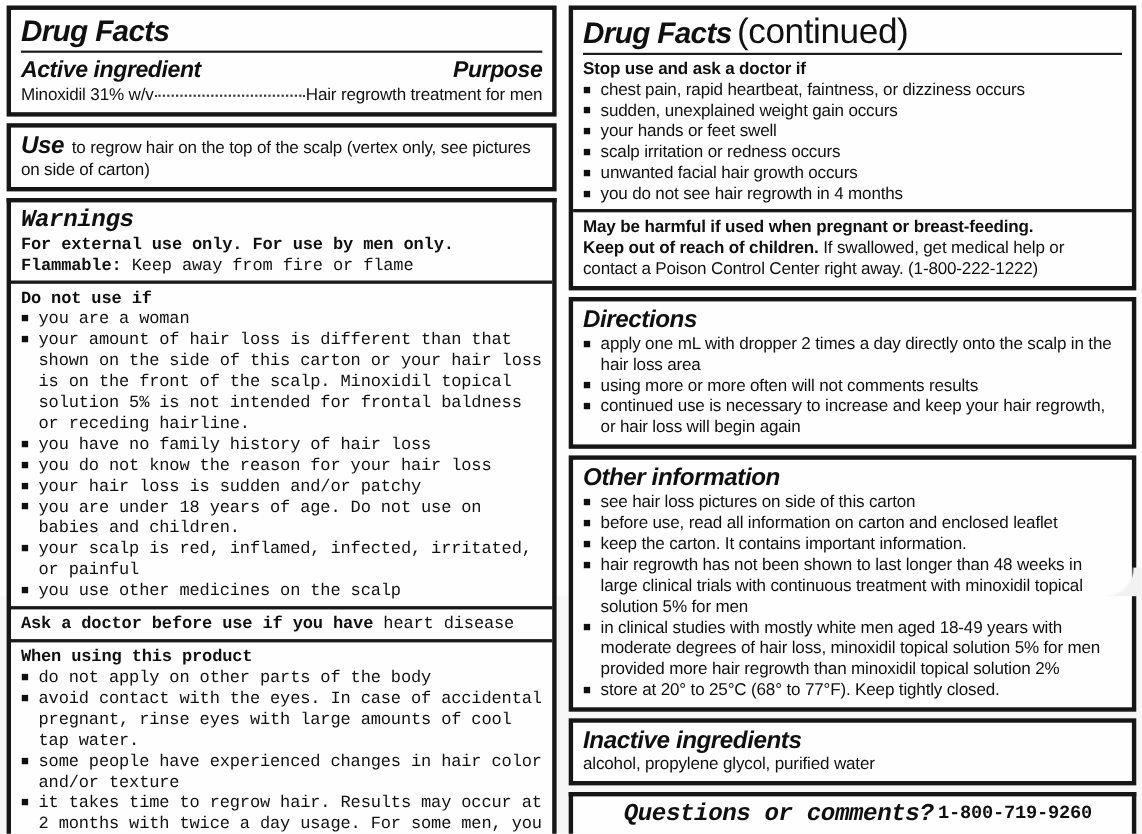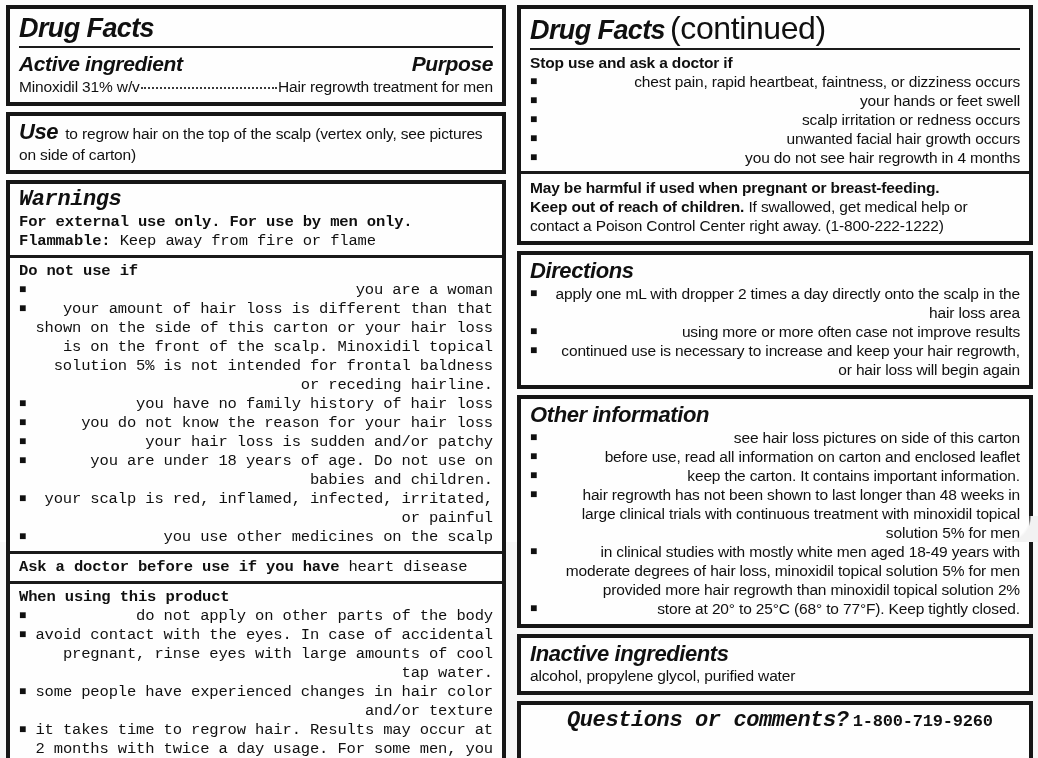--- a/index.html
+++ b/index.html
@@ -55,21 +55,21 @@
   .ai-row .sec-title { font-size:21px; }
   .leader-row { display:flex; align-items:baseline; }
   .leader {
     flex:1 1 auto; margin:0 1px;
     border-bottom:2px dotted #3a3a3a;
     transform:translateY(-3px);
   }
 
   .divider { border:none; border-top:3px solid #1a1a1a; margin:4px -9px; }
 
-  ul.bullets { list-style:none;text-align:right; }
+  ul.bullets { list-style:none; }
   ul.bullets li {
     position:relative; padding-left:16px;
     font-size:15.5px; line-height:19px; letter-spacing:-0.15px;
   }
   ul.bullets li::before {
     content:"\25A0";
     position:absolute; left:0; top:0;
     font-size:12px; line-height:19px;
   }
 
@@ -155,37 +155,38 @@
   <div class="col col-right">
 
     <div class="box">
       <div class="df-title">
         <span>Drug Facts</span><span class="suffix">(continued)</span>
       </div>
       <hr class="df-rule">
       <div class="txt bold">Stop use and ask a doctor if</div>
       <ul class="bullets">
           <li>chest pain, rapid heartbeat, faintness, or dizziness occurs</li>
+          <li>sudden, unexplained weight gain occurs</li>
           <li>your hands or feet swell</li>
           <li>scalp irritation or redness occurs</li>
           <li>unwanted facial hair growth occurs</li>
           <li>you do not see hair regrowth in 4 months</li>
         </ul>
       <hr class="divider">
       <div class="txt bold">May be harmful if used when pregnant or breast-feeding.</div>
       <div class="txt">
         <span class="bold">Keep out of reach of children.</span><span> If swallowed, get medical help or contact a Poison Control Center right away. (1-800-222-1222)</span>
       </div>
     </div>
 
     <div class="box">
       <div class="sec-title">Directions</div>
       <ul class="bullets">
           <li>apply one mL with dropper 2 times a day directly onto the scalp in the hair loss area</li>
-          <li>using more or more often case not improve results</li>
+          <li>using more or more often will not comments results</li>
           <li>continued use is necessary to increase and keep your hair regrowth, or hair loss will begin again</li>
         </ul>
     </div>
 
     <div class="box">
       <div class="sec-title">Other information</div>
       <ul class="bullets">
           <li>see hair loss pictures on side of this carton</li>
           <li>before use, read all information on carton and enclosed leaflet</li>
           <li>keep the carton. It contains important information.</li>

